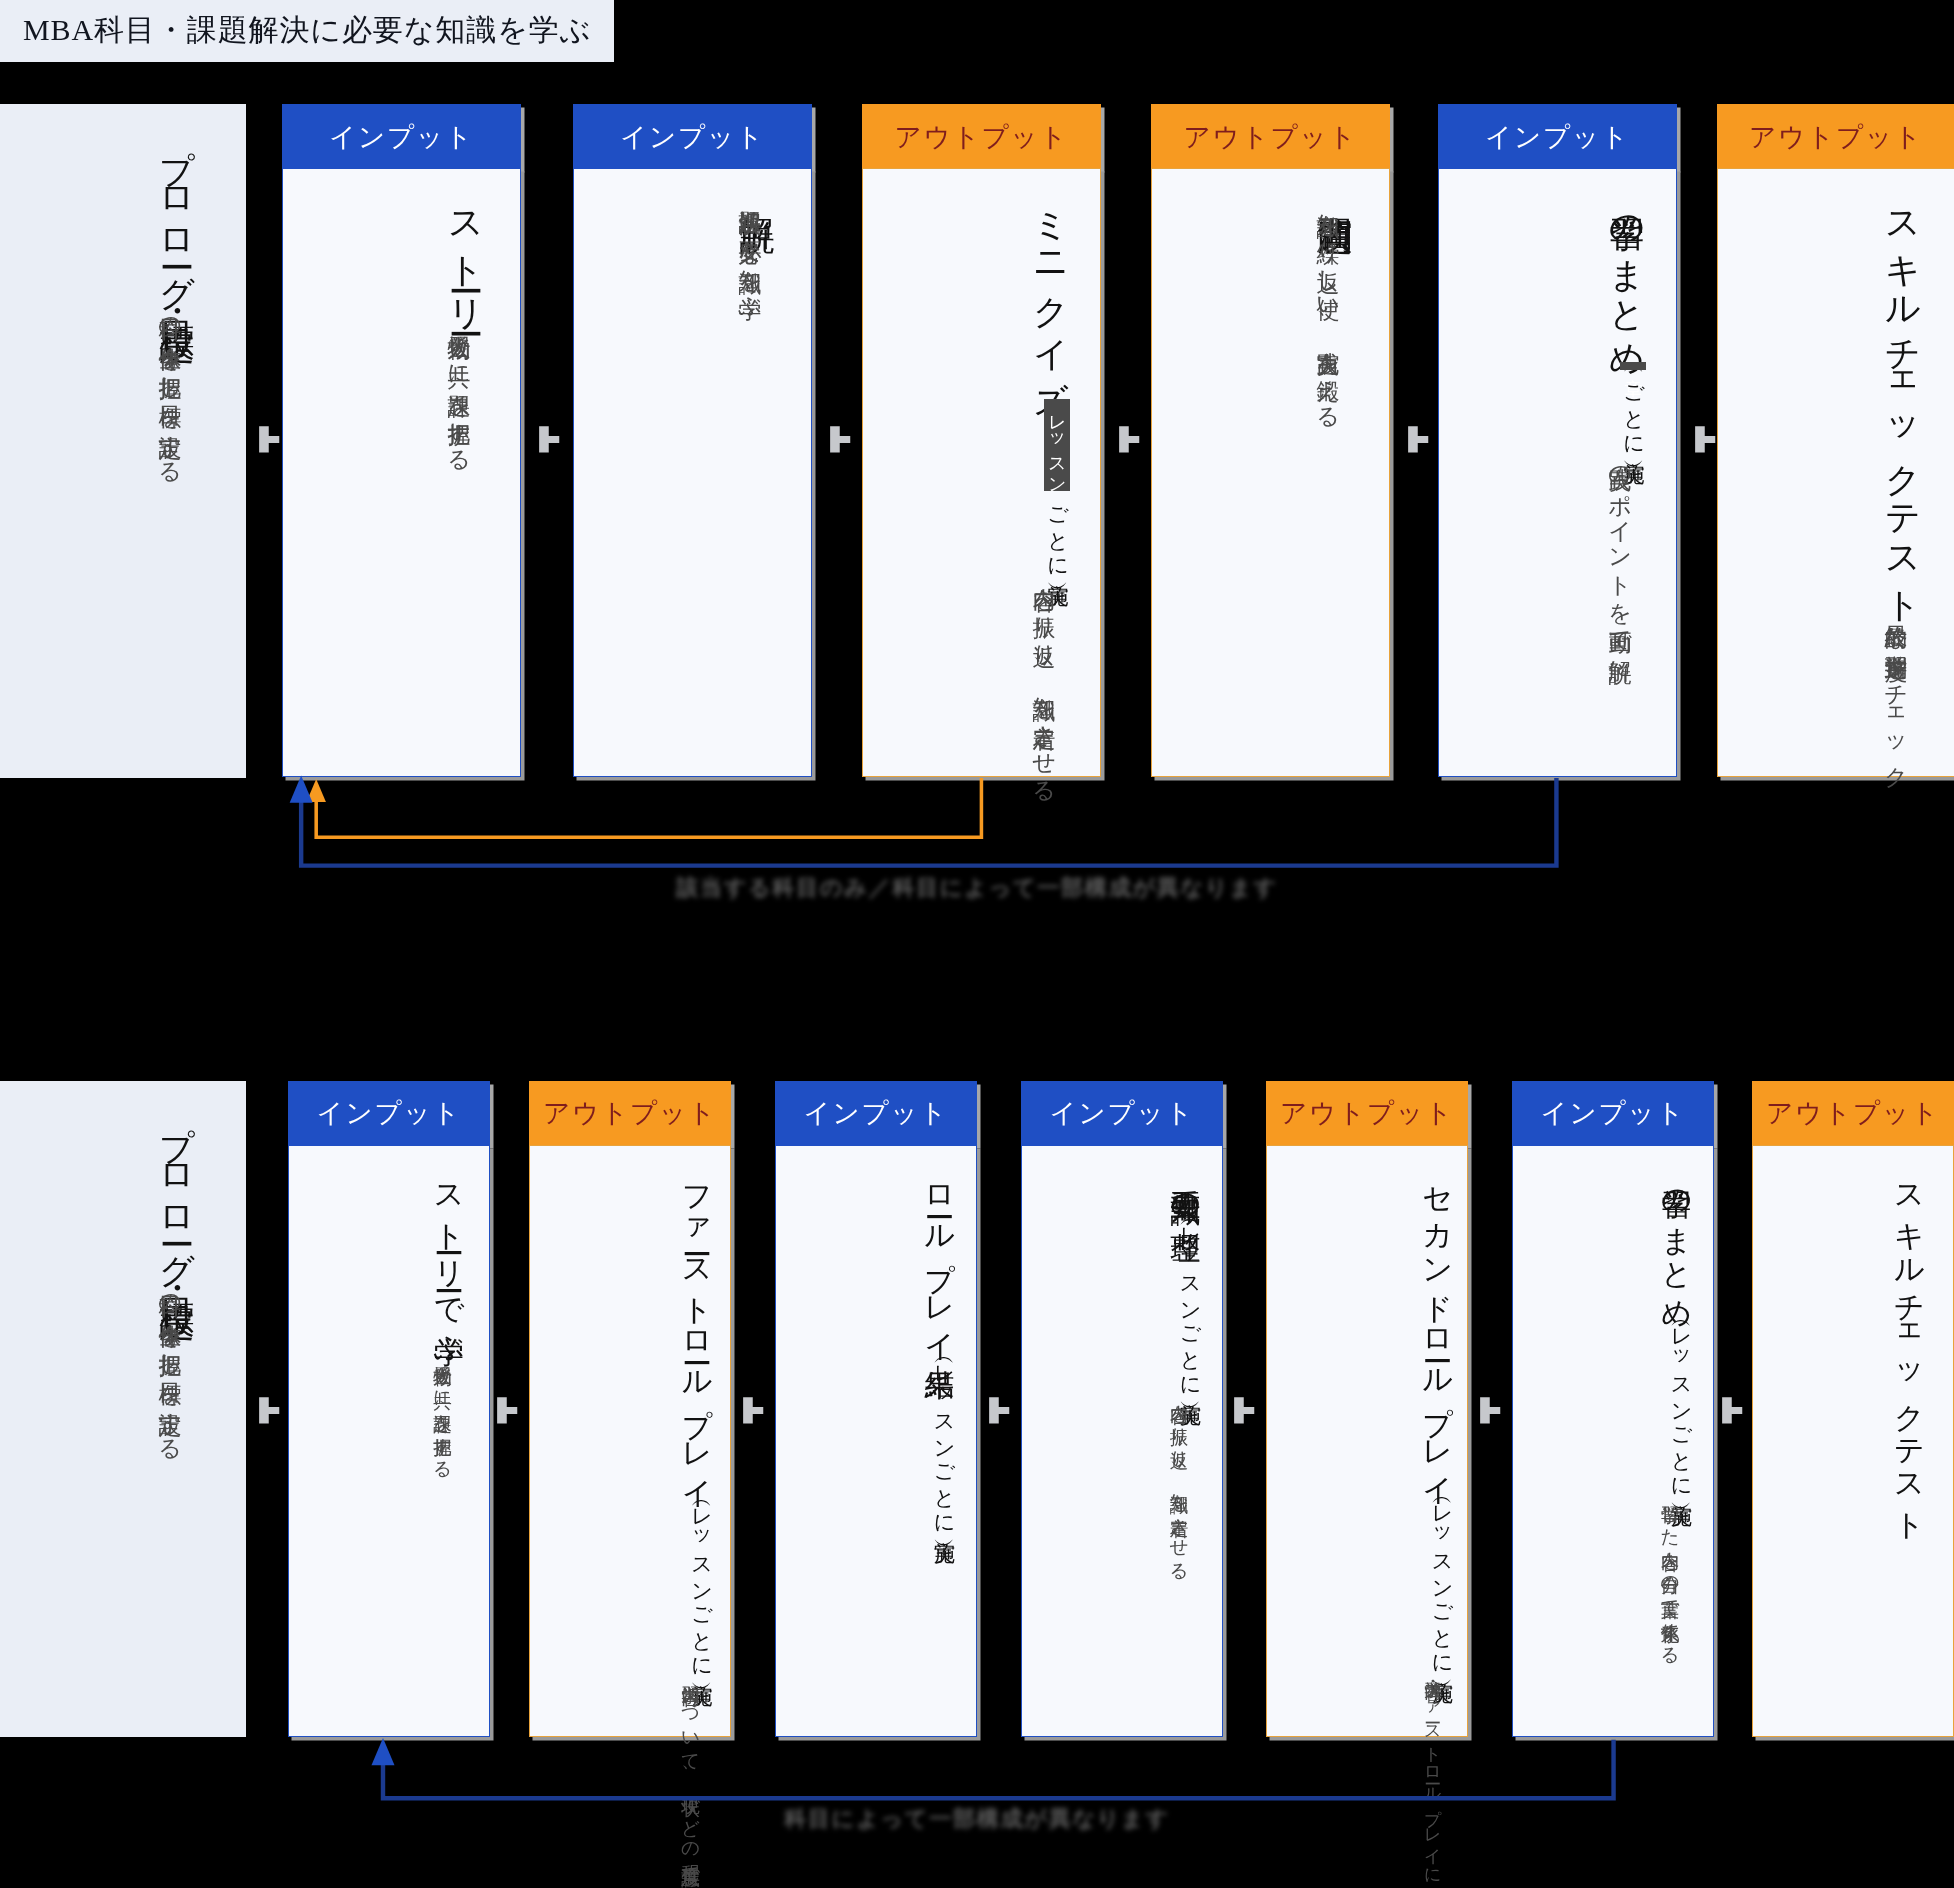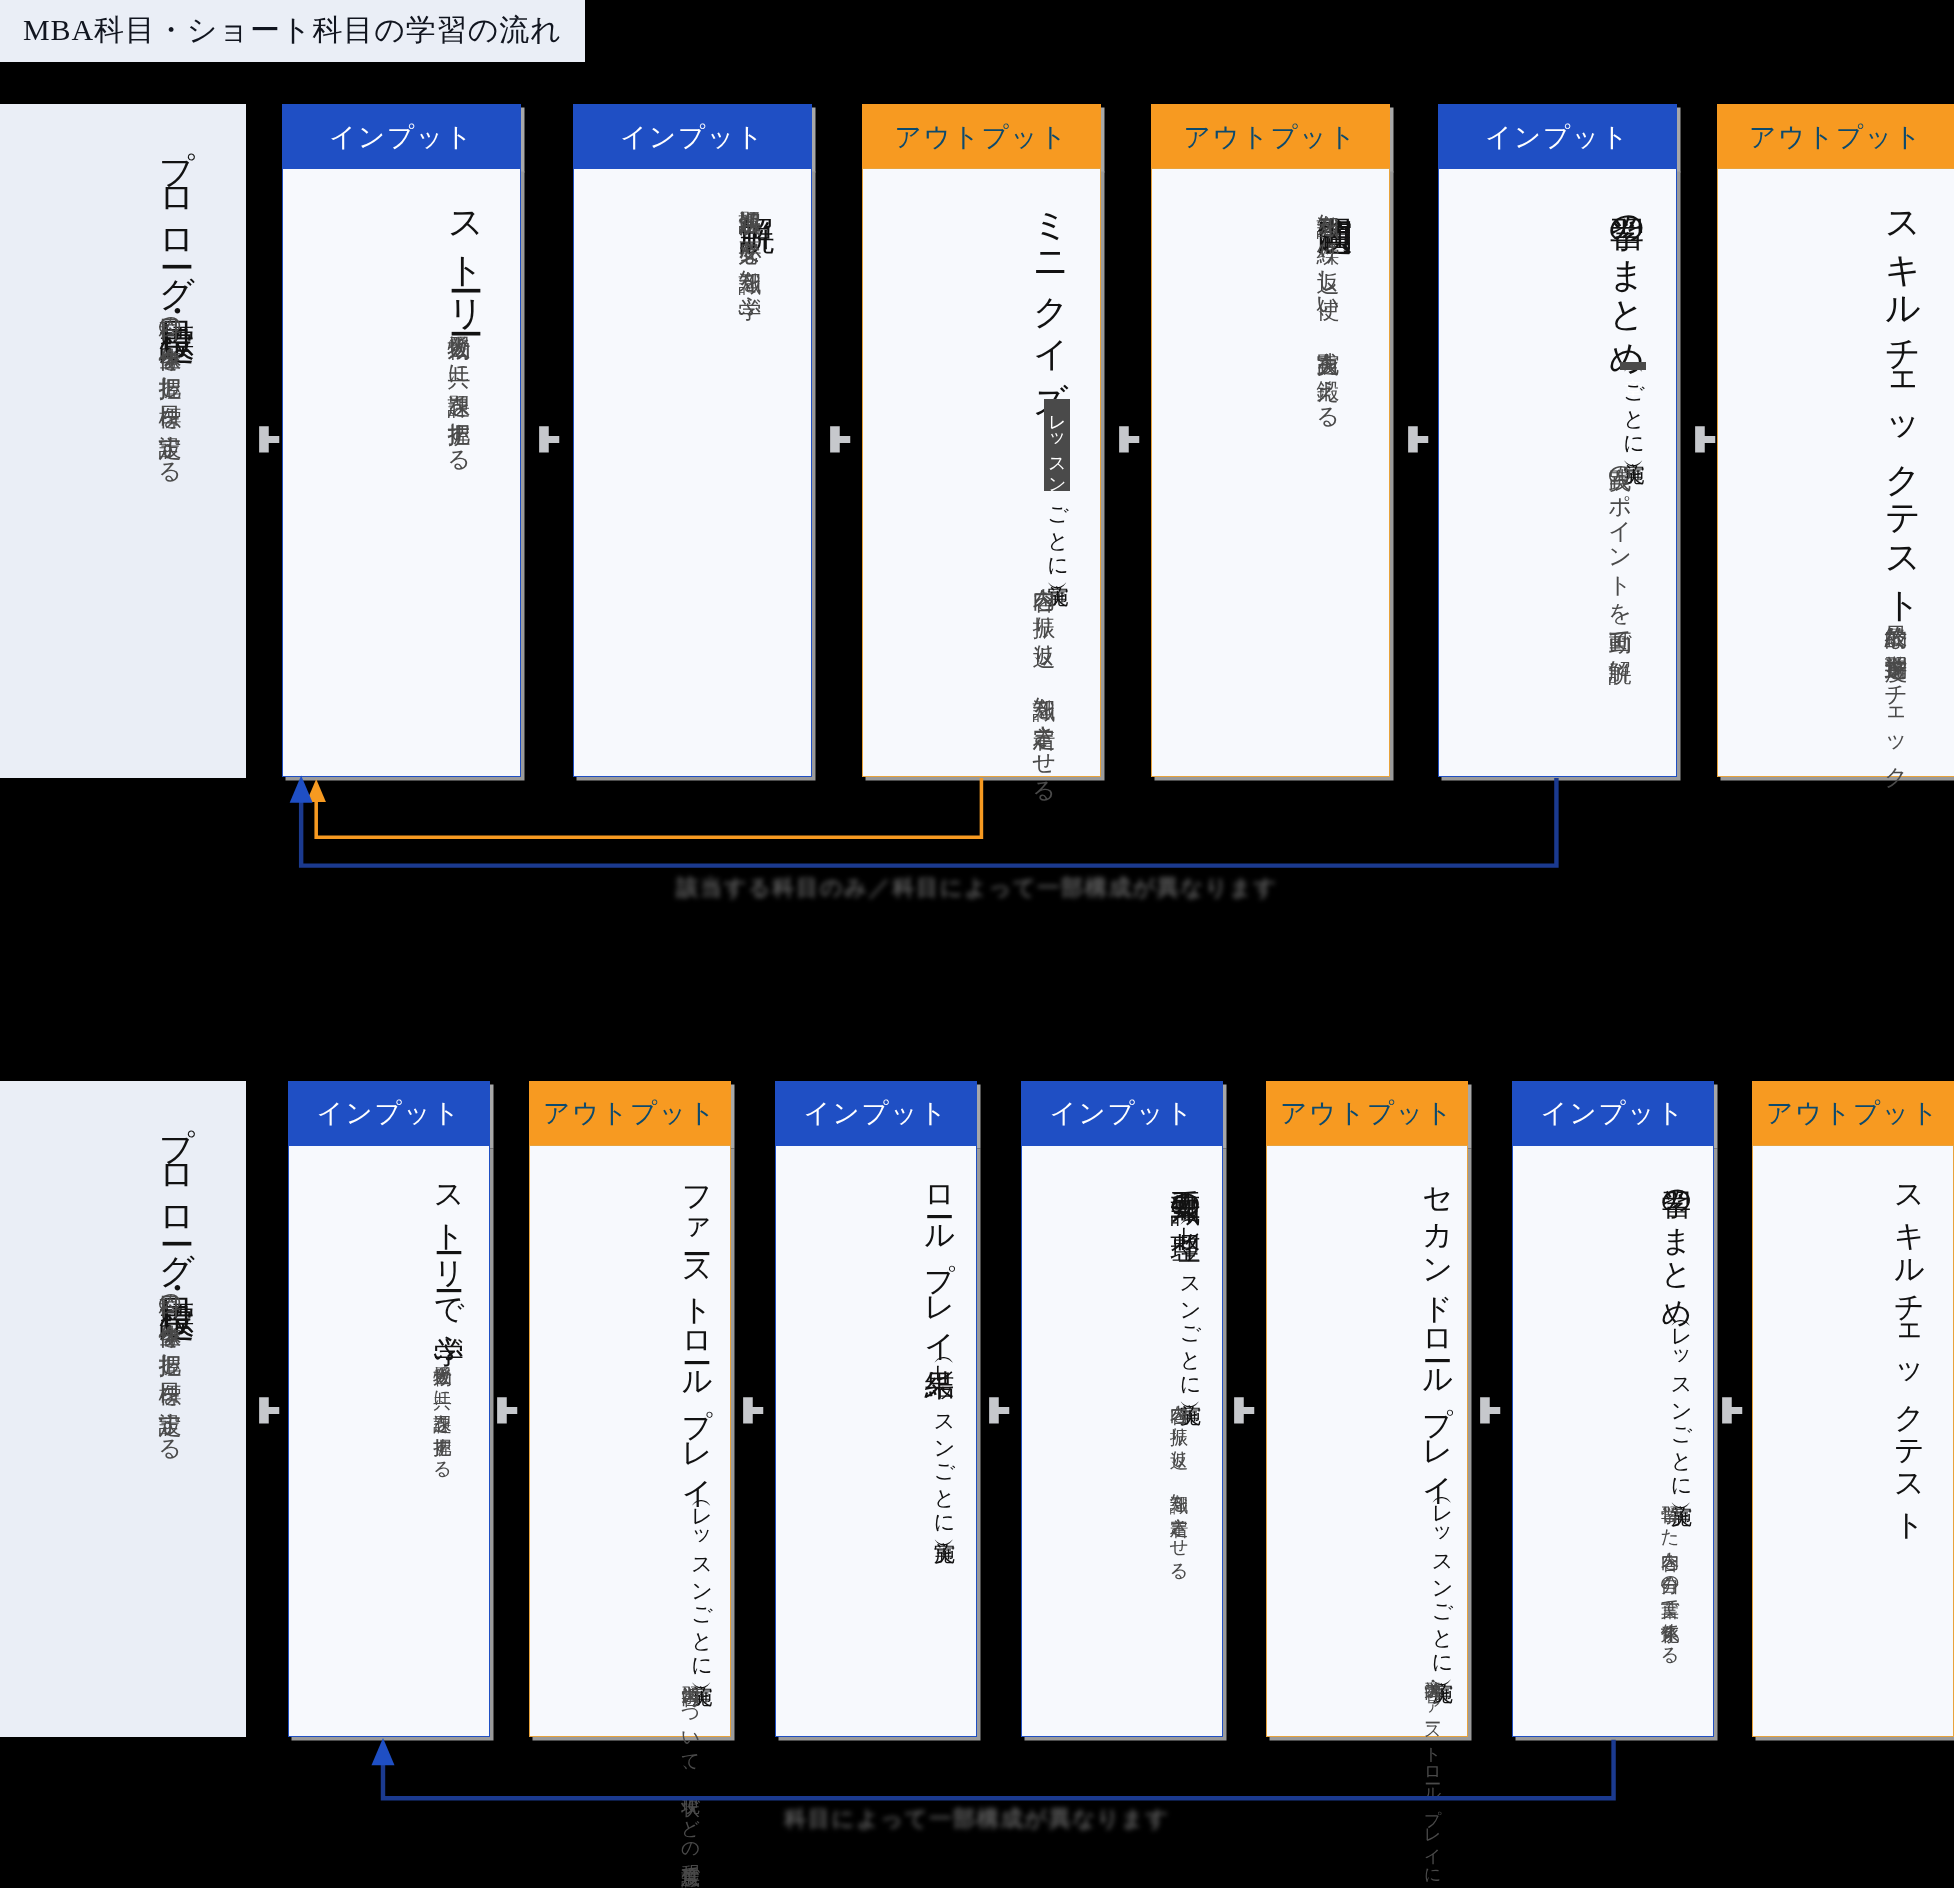--- a/index.html
+++ b/index.html
@@ -47,21 +47,21 @@
     position:absolute;
     box-sizing:border-box;
     display:flex;align-items:center;justify-content:center;
     font-size:26.6px;
     font-weight:400;
     letter-spacing:1.8px;
     box-shadow:3.5px 3.5px 0 0 #a8a8a8;
     font-family:"Liberation Sans","DejaVu Sans",sans-serif;
   }
   .tag.blue{background:#1f4fc4;color:#ffffff;}
-  .tag.orange{background:#f79a21;color:#0c4a6e;}
+  .tag.orange{background:#f79a21;color:#7f1d1d;}
 
   
   .vtext{
     position:absolute;
     writing-mode:vertical-rl;
     text-orientation:upright;
     -webkit-writing-mode:vertical-rl;
     top:0;
     right:0;
     height:100%;
@@ -130,21 +130,21 @@
     font-family:"Liberation Sans","DejaVu Sans",sans-serif;
     font-weight:700;
     text-align:center;
   }
 </style>
 </head>
 <body>
 
 <div class="section" id="section-mba">
 
-  <div class="section-heading" style="position:absolute;left:0;top:0;">MBA科目・ショート科目の学習の流れ</div>
+  <div class="section-heading" style="position:absolute;left:0;top:0;">MBA科目・課題解決に必要な知識を学ぶ</div>
 
   <div class="card prologue" style="left:0px;top:104px;width:246px;height:674px;">
     <div class="vtext" style="width:246px;padding-right:50px;">
       <div class="v-title">
           <span class="main">プロローグ・目標設定</span>
         </div>
       <div class="v-desc">科目の全体像を把握し目標を設定する</div>
     </div>
   </div>
   <div class="chev" style="left:259px;top:421px;">

